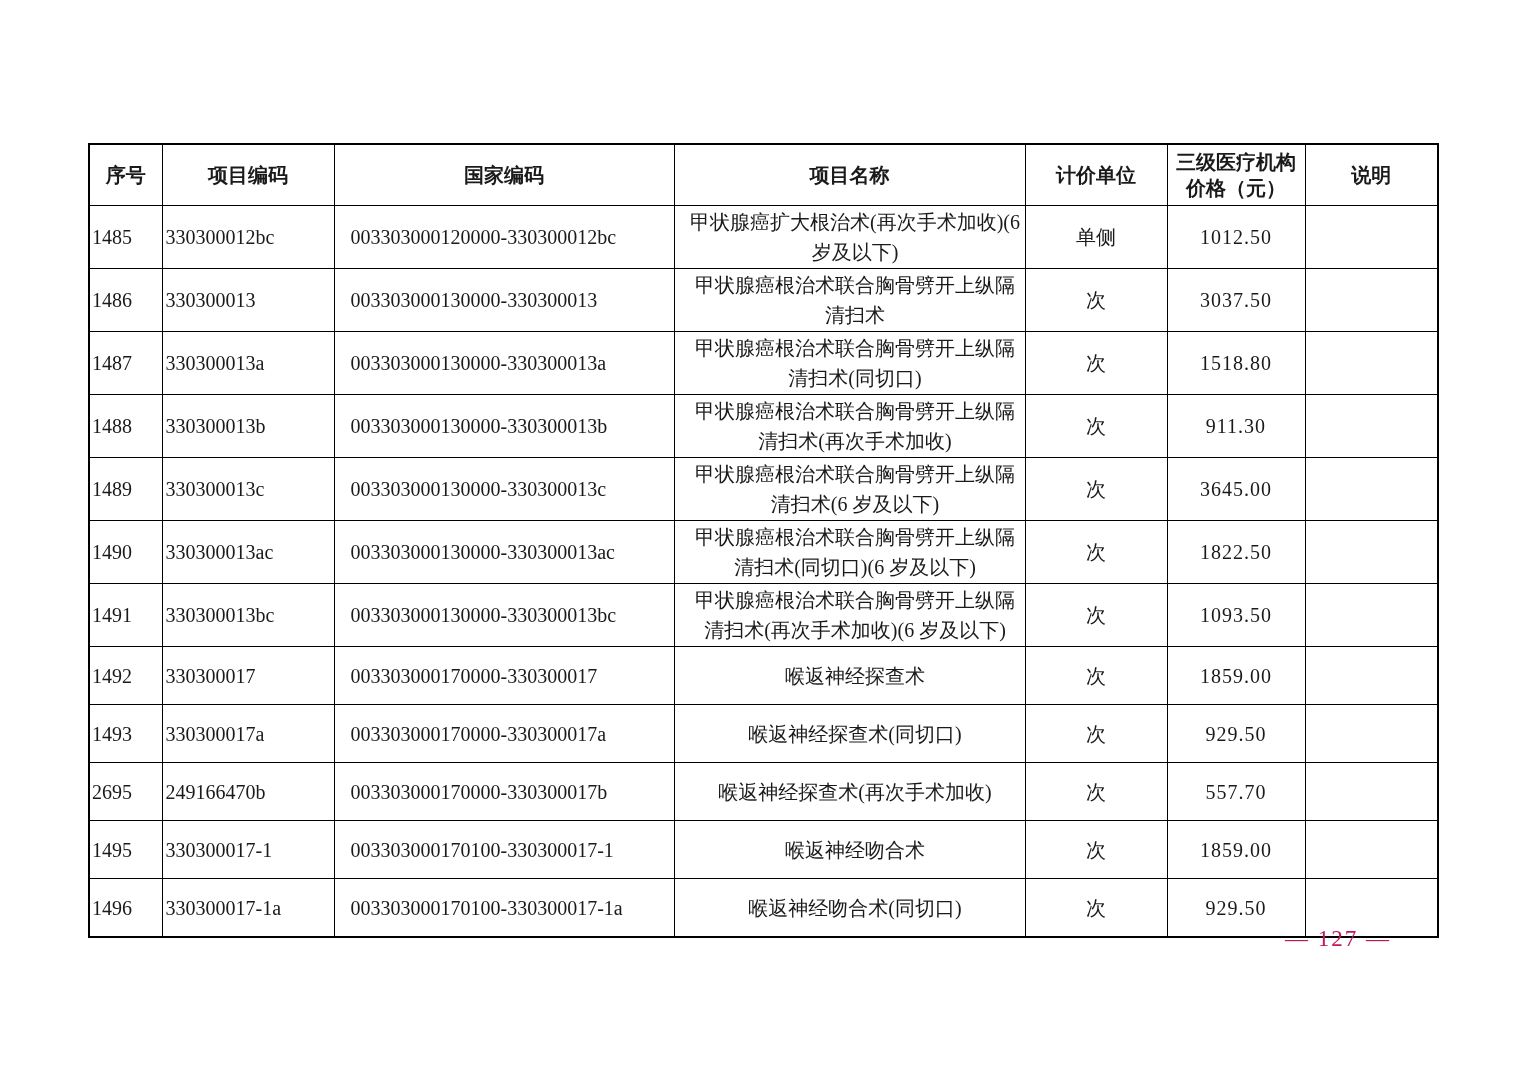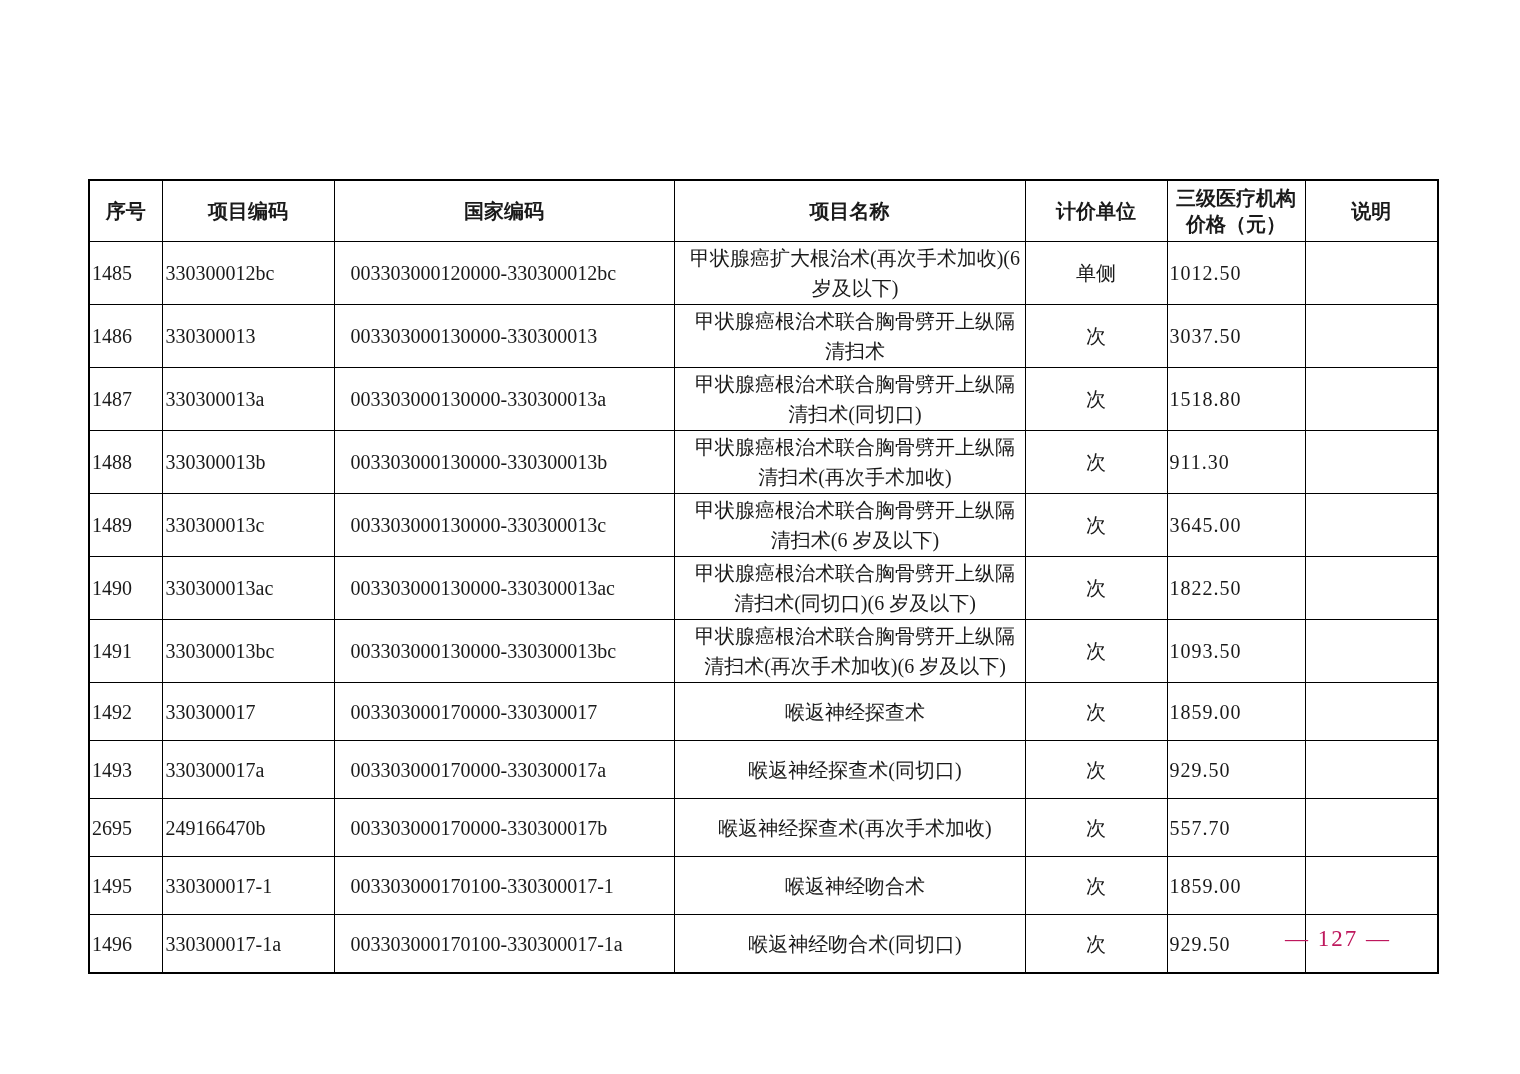--- a/index.html
+++ b/index.html
@@ -20,21 +20,20 @@
     top: 143px;
     width: 1349px;
     border-collapse: collapse;
     table-layout: fixed;
   }
   .doc-table, .doc-table th, .doc-table td {
     border: 1px solid #000;
   }
   .doc-table {
     border: 2px solid #000;
-    margin-top: 36px;
   }
   .doc-table th {
     font-family: "Liberation Sans", "DejaVu Sans", sans-serif;
     font-weight: bold;
     font-size: 20px;
     text-align: center;
     vertical-align: middle;
     height: 60px;
     line-height: 26px;
     padding: 0 2px;
@@ -45,21 +44,21 @@
     vertical-align: middle;
     height: 55px;
     padding: 1px 2px;
     overflow: hidden;
   }
   td.c-index   { text-align: left; }
   td.c-code    { text-align: left; padding-left: 3px; letter-spacing: 0px; }
   td.c-ncode   { text-align: left; padding-left: 16px; }
   td.c-name    { text-align: center; padding-left: 13px; }
   td.c-unit    { text-align: center; }
-  td.c-price   { letter-spacing: 1px; }
+  td.c-price   { text-align: center; letter-spacing: 1px; }
   td.c-note    { text-align: center; }
   .page-footer {
     position: absolute;
     left: 1258px;
     top: 926px;
     width: 160px;
     text-align: center;
     font-size: 23px;
     font-family: "Liberation Serif", "DejaVu Serif", serif;
     color: #be185d;

